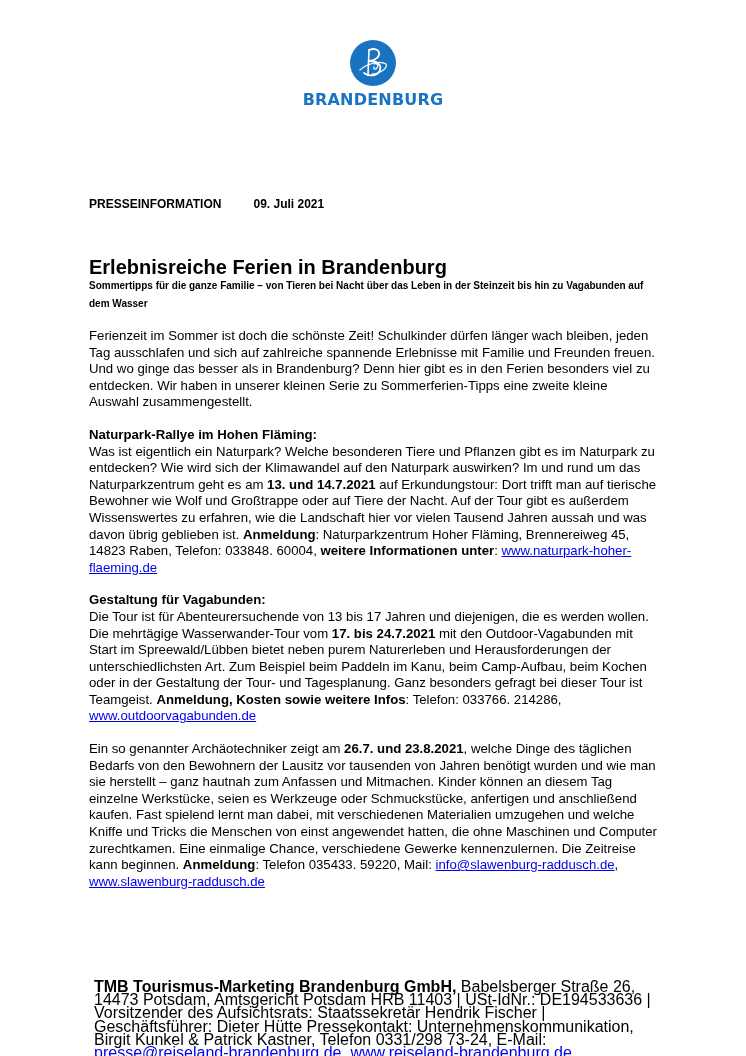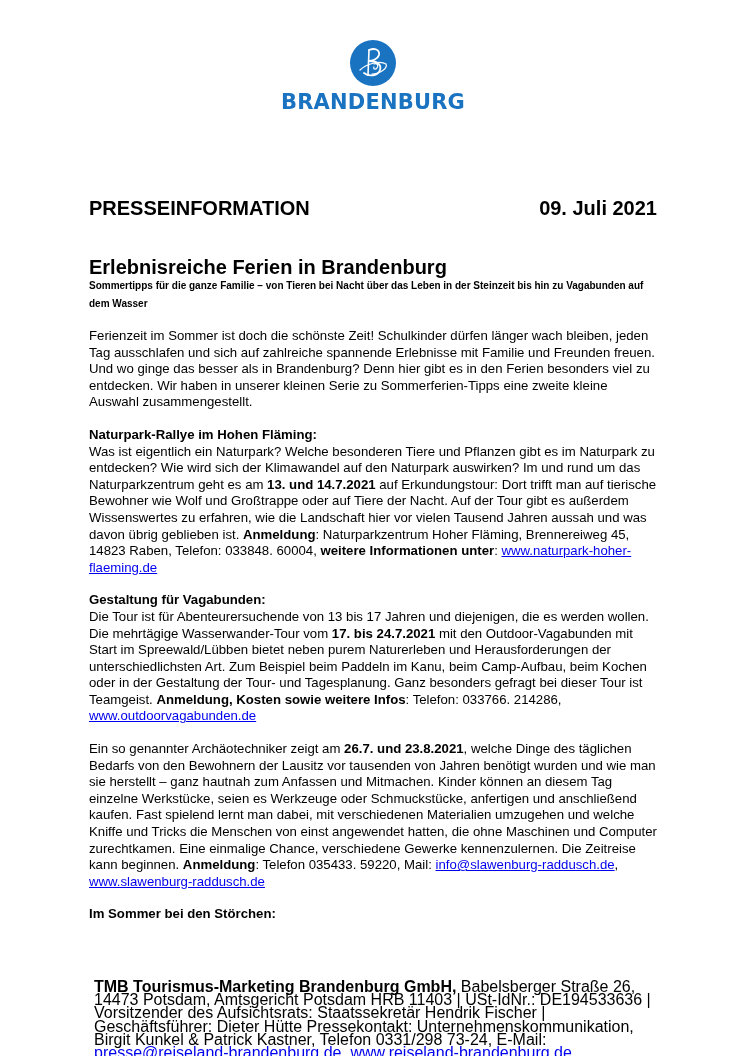--- a/index.html
+++ b/index.html
@@ -3,23 +3,23 @@
 <meta charset="utf-8">
 <style>
   html, body { margin:0; padding:0; background:#ffffff; }
   body { width:746px; height:1056px; position:relative; overflow:hidden;
          font-family:"Liberation Sans", sans-serif; color:#000; }
   .logo { position:absolute; left:0; width:746px; top:40px; text-align:center; }
   .logo-circle { width:46px; height:46px; border-radius:50%; background:#1a73c1;
                  margin:0 auto; position:relative; }
   .logo-circle svg { position:absolute; left:0; top:0; }
   .logo-text { margin-top:4px; font-family:"DejaVu Sans", sans-serif; font-weight:bold;
-               font-size:21px; color:#1a73c1; letter-spacing:0.2px; }
+               font-size:16px; color:#1a73c1; letter-spacing:0.2px; }
   .presse-row { position:absolute; left:89px; right:89px; top:197px; display:flex;
-                justify-content:space-between; font-weight:bold; font-size:20px; }
+                font-weight:bold; font-size:12px;gap:32px; }
   .content { position:absolute; left:89px; width:570px; top:258px; font-size:13.2px; line-height:16.6px; }
   .title { font-size:20px; font-weight:bold; line-height:19px; }
   .subtitle { font-size:10px; font-weight:bold; line-height:17.5px; }
   .lead { font-weight:normal; margin-top:16px; }
   .section { margin-top:16px; }
   .sec-head { font-weight:bold; }
   a { color:#0000ee; text-decoration:underline; }
   .footer { position:absolute; left:94px; width:570px; top:980px; font-size:16px; line-height:13.2px; }
   .footer b { font-weight:bold; }
 </style>
@@ -56,19 +56,18 @@
   <div class="section">
     <div class="sec-head">Gestaltung für Vagabunden:</div>
     <div><span>Die Tour ist für Abenteurersuchende von 13 bis 17 Jahren und diejenigen, die es werden wollen. Die mehrtägige Wasserwander-Tour vom </span><b>17. bis 24.7.2021</b><span> mit den Outdoor-Vagabunden mit Start im Spreewald/Lübben bietet neben purem Naturerleben und Herausforderungen der unterschiedlichsten Art. Zum Beispiel beim Paddeln im Kanu, beim Camp-Aufbau, beim Kochen oder in der Gestaltung der Tour- und Tagesplanung. Ganz besonders gefragt bei dieser Tour ist Teamgeist. </span><b>Anmeldung, Kosten sowie weitere Infos</b><span>: Telefon: 033766. 214286, </span><a href="#">www.outdoorvagabunden.de</a></div>
   </div>
 
   <div class="section">
     <div><span>Ein so genannter Archäotechniker zeigt am </span><b>26.7. und 23.8.2021</b><span>, welche Dinge des täglichen Bedarfs von den Bewohnern der Lausitz vor tausenden von Jahren benötigt wurden und wie man sie herstellt – ganz hautnah zum Anfassen und Mitmachen. Kinder können an diesem Tag einzelne Werkstücke, seien es Werkzeuge oder Schmuckstücke, anfertigen und anschließend kaufen. Fast spielend lernt man dabei, mit verschiedenen Materialien umzugehen und welche Kniffe und Tricks die Menschen von einst angewendet hatten, die ohne Maschinen und Computer zurechtkamen. Eine einmalige Chance, verschiedene Gewerke kennenzulernen. Die Zeitreise kann beginnen. </span><b>Anmeldung</b><span>: Telefon 035433. 59220, Mail: </span><a href="#">info@slawenburg-raddusch.de</a><span>, </span><a href="#">www.slawenburg-raddusch.de</a></div>
   </div>
 
   <div class="section">
-    <div class="sec-head">Im Sommer bei den Störchen:</div>
   </div>
 </div>
 
 <div class="footer">
   <b>TMB Tourismus-Marketing Brandenburg GmbH,</b><span> Babelsberger Straße 26, 14473 Potsdam, Amtsgericht Potsdam HRB 11403 | USt-IdNr.: DE194533636 | Vorsitzender des Aufsichtsrats: Staatssekretär Hendrik Fischer | Geschäftsführer: Dieter Hütte Pressekontakt: Unternehmenskommunikation, Birgit Kunkel &amp; Patrick Kastner, Telefon 0331/298 73-24, E-Mail: </span><a href="#">presse@reiseland-brandenburg.de</a><span>, </span><a href="#">www.reiseland-brandenburg.de</a>
 </div>
 
 </body></html>

